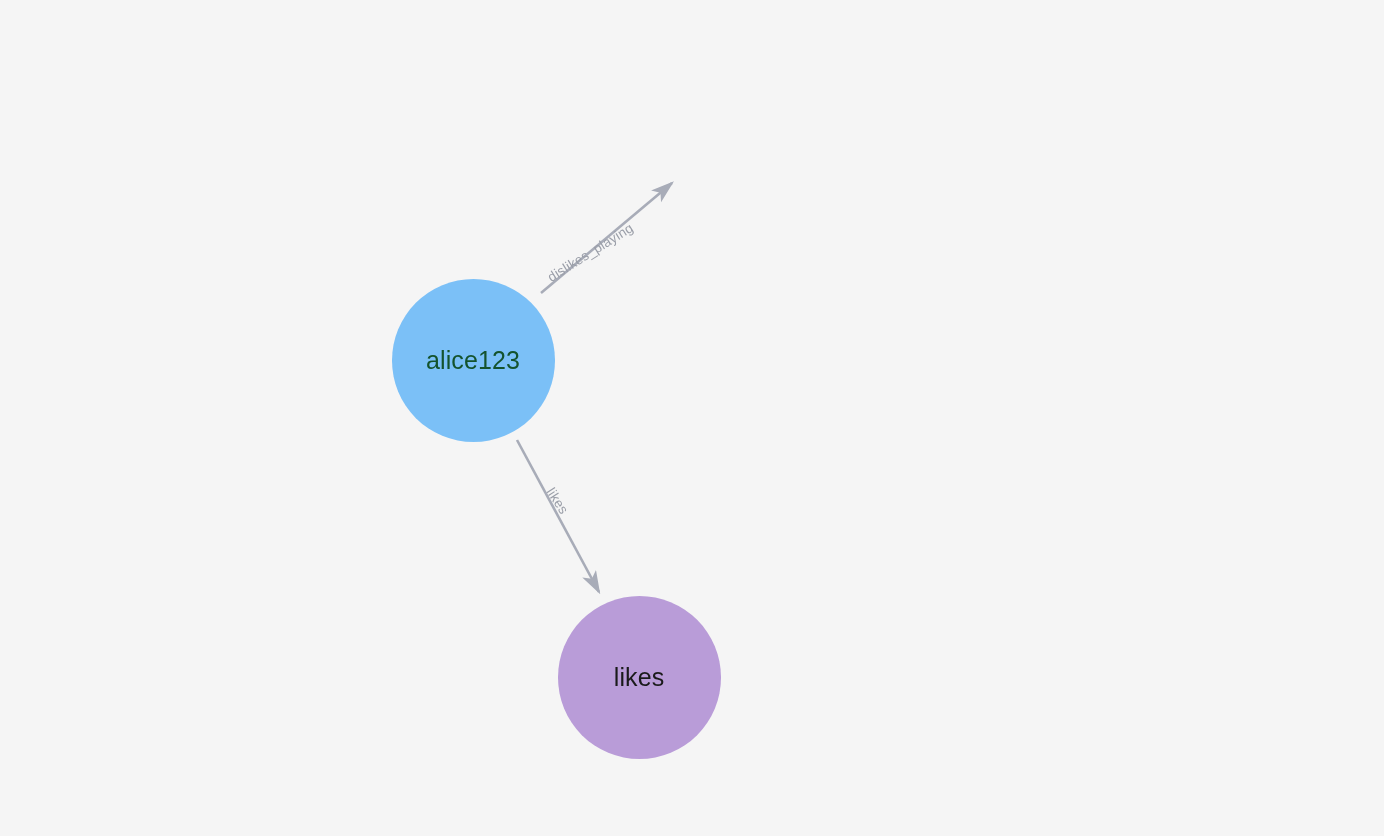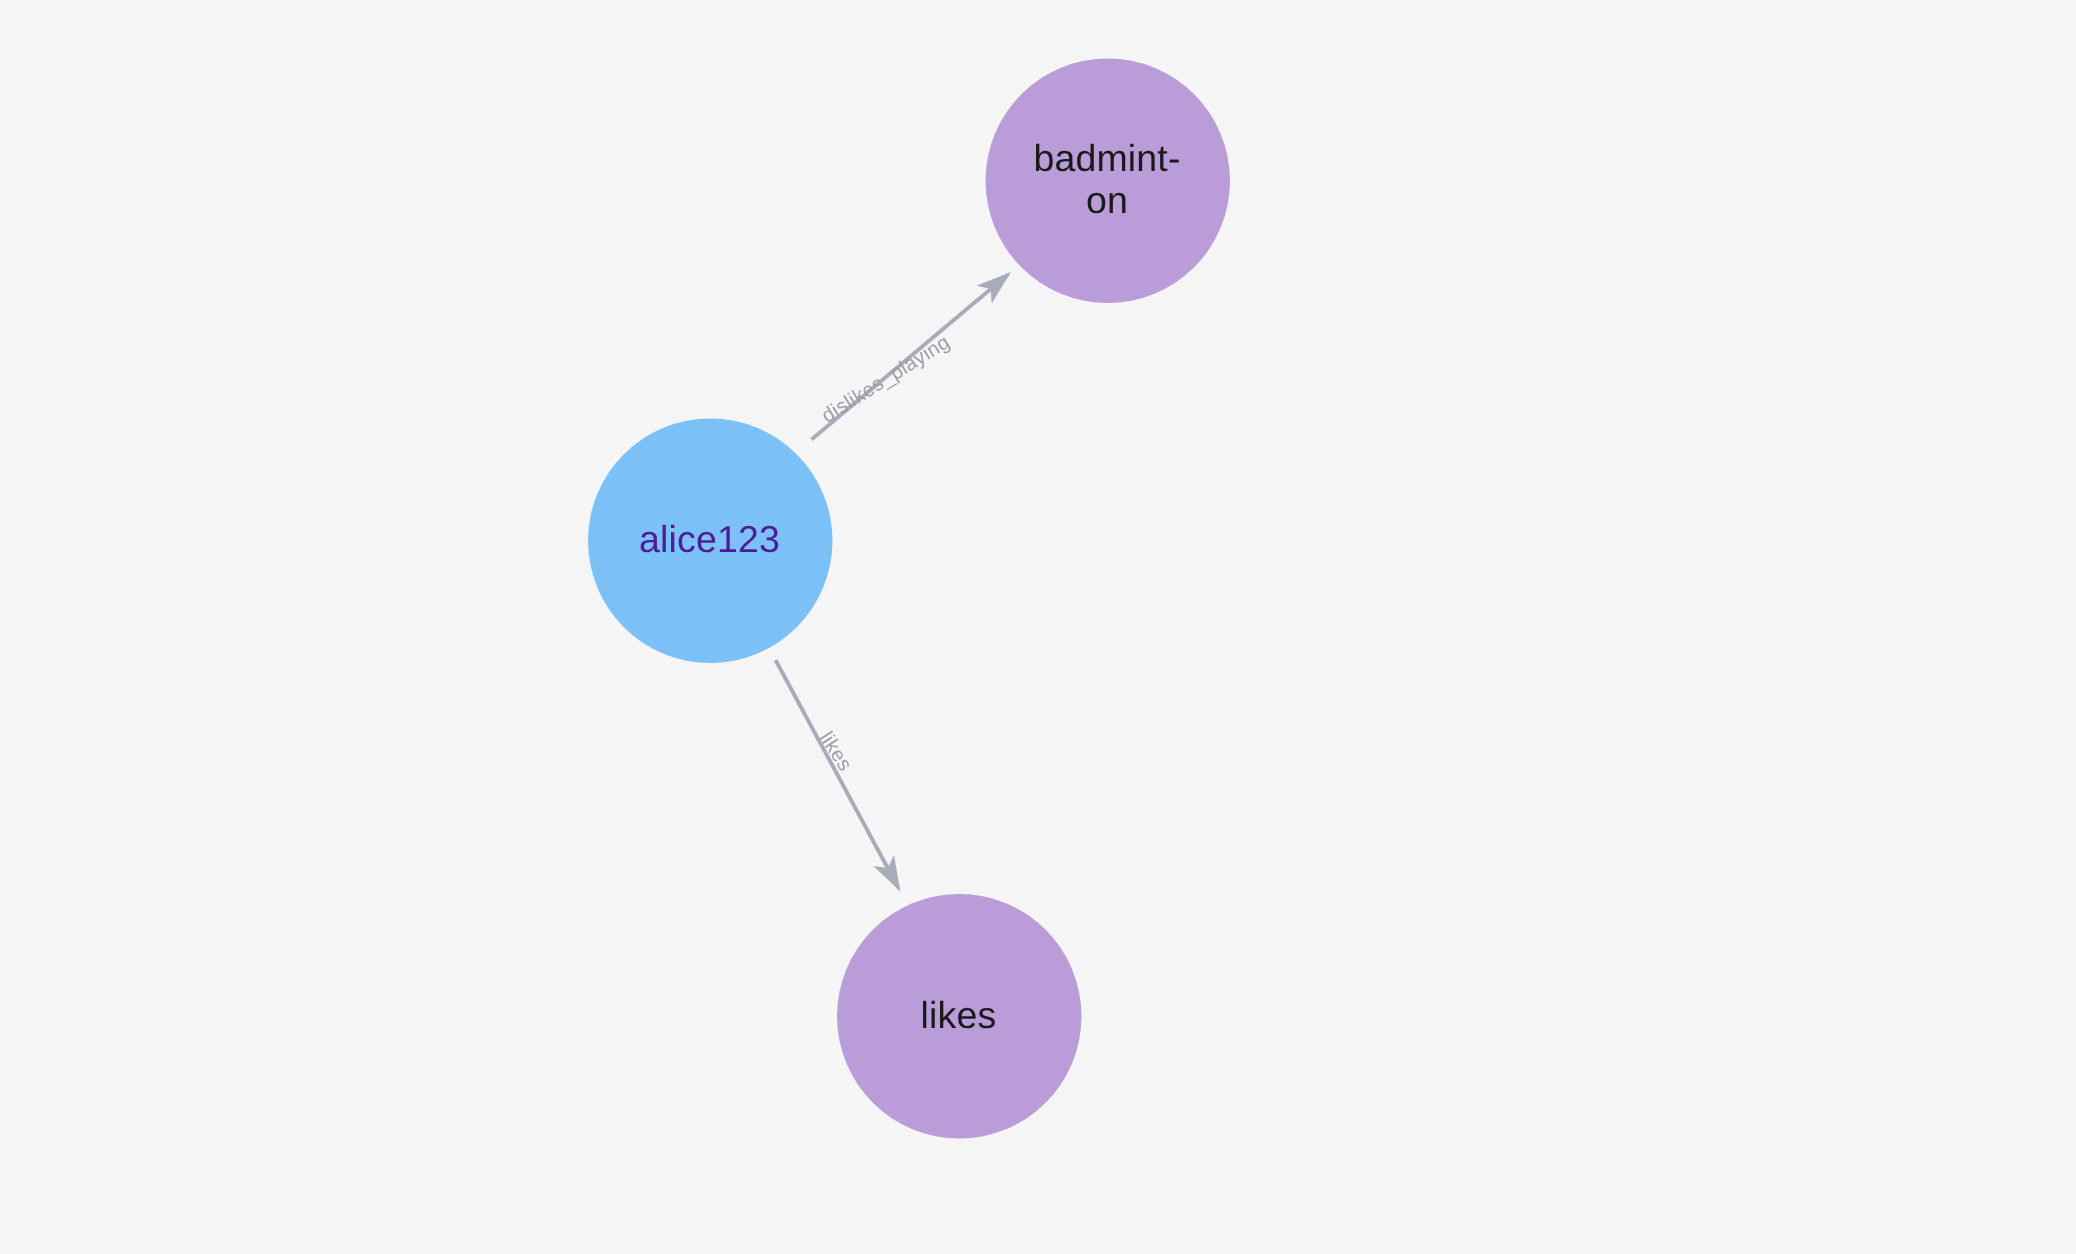--- a/index.html
+++ b/index.html
@@ -66,26 +66,22 @@
 
     <line id="edge-line-0" stroke="#a8acb8" stroke-width="2.6" marker-end="url(#arrowhead-gray)" x1="541" y1="293" x2="672" y2="183"></line>
 
     <line id="edge-line-1" stroke="#a8acb8" stroke-width="2.6" marker-end="url(#arrowhead-gray)" x1="517" y1="440" x2="599" y2="592"></line>
   </svg>
 
   <div class="edge-label" id="edge-label-0" style="left: 545px; top: 272px; transform: rotate(-32deg); color: rgb(154, 158, 168);">dislikes_playing</div>
 
   <div class="edge-label" id="edge-label-1" style="left: 556px; top: 485px; transform: rotate(57deg); color: rgb(154, 158, 168);">likes</div>
 
-  <div class="node-group" id="node-0" style="width: 163px; height: 163px; left: 656.5px; top: 38.5px; background: rgb(185, 156, 216);">
-    <span class="node-label" style="color: rgb(26, 26, 26);">badmint-
-on</span>
-  </div>
 
   <div class="node-group" id="node-1" style="width: 163px; height: 163px; left: 391.5px; top: 278.5px; background: rgb(123, 192, 247);">
-    <span class="node-label" style="color: #4c1d95;">alice123</span>
+    <span class="node-label" style="color: #14532d;">alice123</span>
   </div>
 
   <div class="node-group" id="node-2" style="width: 163px; height: 163px; left: 557.5px; top: 595.5px; background: rgb(185, 156, 216);">
     <span class="node-label" style="color: rgb(26, 26, 26);">likes</span>
   </div>
 
 </div>
 
 </body></html>

